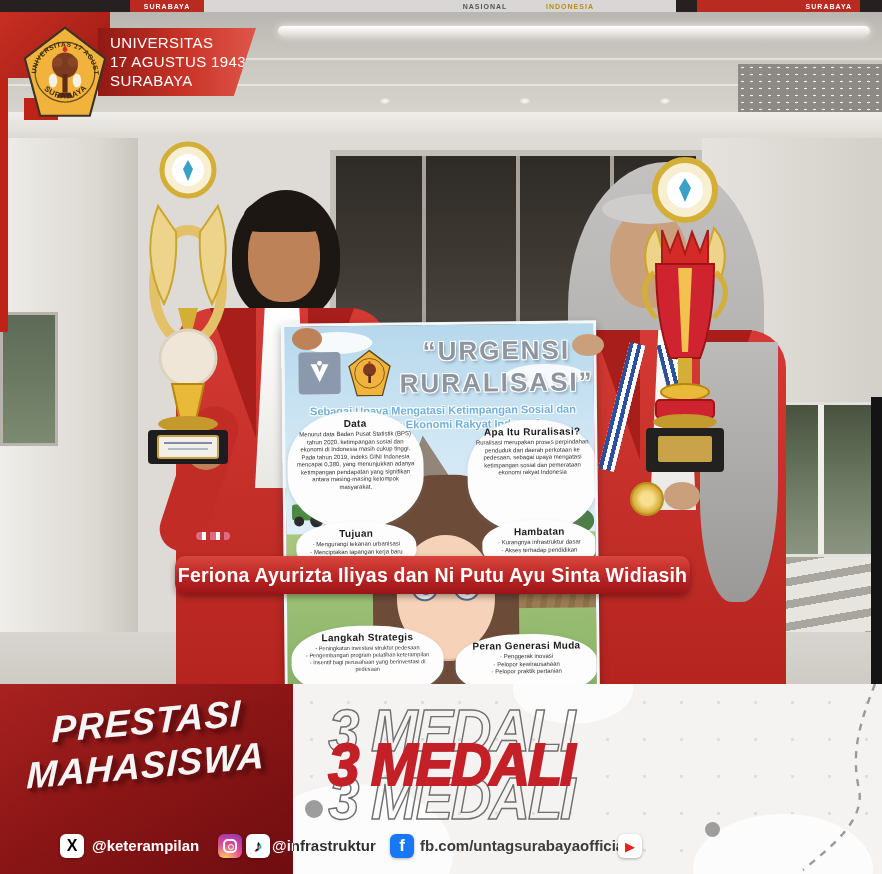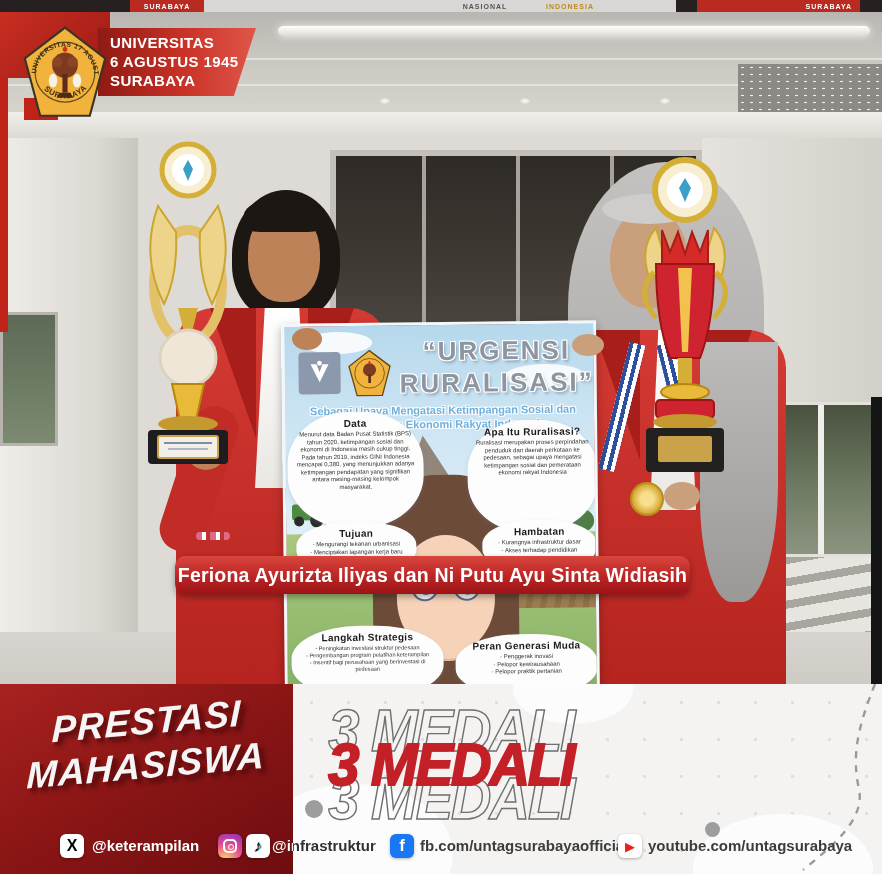--- a/index.html
+++ b/index.html
@@ -76,21 +76,21 @@
                     box-shadow:0 3px 6px rgba(0,0,0,.3); display:flex; align-items:center; justify-content:center;
                     color:#c32327; font-weight:bold; font-size:23px; }
 
   
   .left-red-bar { left:0; top:18px; width:8px; height:302px; background:#bf2318; }
   .red-block { left:0; top:0; width:110px; height:66px; background:linear-gradient(135deg,#c92f22,#9c1a14); }
   .red-chip { left:24px; top:86px; width:34px; height:22px; background:#bf2318; }
   .ribbon { left:98px; top:16px; width:158px; height:68px; padding:5px 0 0 12px;
             background:linear-gradient(90deg,#8f1a14,#c93327 55%,#e0564a);
             clip-path:polygon(0 0,100% 0,86% 100%,0 100%); }
-  .ribbon div { color:#fff; font-weight:bold; font-size:15px; line-height:19px; letter-spacing:.4px; white-space:nowrap; }
+  .ribbon div { color:#fff; font-weight:normal; font-size:15px; line-height:19px; letter-spacing:.4px; white-space:nowrap; }
 
   
   .poster { left:283px; top:310px; width:315px; height:374px; transform:rotate(-.6deg);
             background:linear-gradient(180deg,#b6d8ec 0%,#cfe6f4 30%,#e2f0f8 60%,#edf5fa 100%);
             border:3px solid #f2f7fa; box-shadow:0 4px 10px rgba(0,0,0,.3); overflow:hidden; }
   .poster .cloudpuff { background:#fdfdfd; border-radius:50%; opacity:.9; }
   .p-logo-gray { left:14px; top:26px; width:42px; height:42px; background:#8c99ad; border-radius:4px;
                  display:flex; align-items:center; justify-content:center; }
   .p-logo-untag { left:62px; top:24px; width:46px; height:48px; }
   .p-title { left:112px; top:10px; width:200px; text-align:center; color:#8e959e; font-weight:bold;
@@ -344,21 +344,21 @@
     <div class="abs hand" style="left:572px; top:322px; width:32px; height:22px; z-index:7; background:#caa07c;"></div>
     <div class="abs hand" style="left:664px; top:470px; width:36px; height:28px; z-index:7; background:#caa07c;"></div>
 
     <div class="abs name-banner" style="z-index:8;text-align:center;">Feriona Ayurizta Iliyas dan Ni Putu Ayu Sinta Widiasih</div>
 
     <div class="abs left-red-bar" style="z-index:9;"></div>
     <div class="abs red-block" style="z-index:9;"></div>
     <div class="abs red-chip" style="z-index:9;"></div>
     <div class="abs ribbon" style="z-index:10;">
       <div>UNIVERSITAS</div>
-      <div>6 AGUSTUS 1945</div>
+      <div>17 AGUSTUS 1943</div>
       <div>SURABAYA</div>
     </div>
     <svg class="abs" style="left:22px; top:14px; z-index:11;" width="86" height="94" viewBox="0 0 100 110">
       <path d="M50 2 L97 38 L79 105 L21 105 L3 38 Z" fill="#f2b33c" stroke="#3b3325" stroke-width="2.5"></path>
       <circle cx="50" cy="54" r="35" fill="none" stroke="#6b511c" stroke-width="1.5"></circle>
       <defs>
         <path id="arcTop" d="M 16 58 A 34 34 0 1 1 84 58"></path>
         <path id="arcBot" d="M 22 70 A 34 34 0 0 0 78 70"></path>
       </defs>
       <text font-size="8" font-weight="bold" fill="#3a2c14" letter-spacing="0.5">
@@ -415,16 +415,15 @@
         <span class="tiktok-glyph">♪</span>
       </div>
     <div class="handle h-twotone" style="left:272px; top:150px;">@infrastruktur</div>
     <div class="icon24 fb-icon" style="left:390px; top:150px;">
         <span>f</span>
       </div>
     <div class="handle h-dark" style="left:420px; top:150px;">fb.com/untagsurabayaofficial</div>
     <div class="icon24" style="left:618px; top:150px;">
         <span class="yt-glyph">▶</span>
       </div>
-    <div class="handle h-dark" style="left:648px; top:150px;">youtube.com/untagsurabaya</div>
   </div>
 
 </div>
 
 </body></html>

